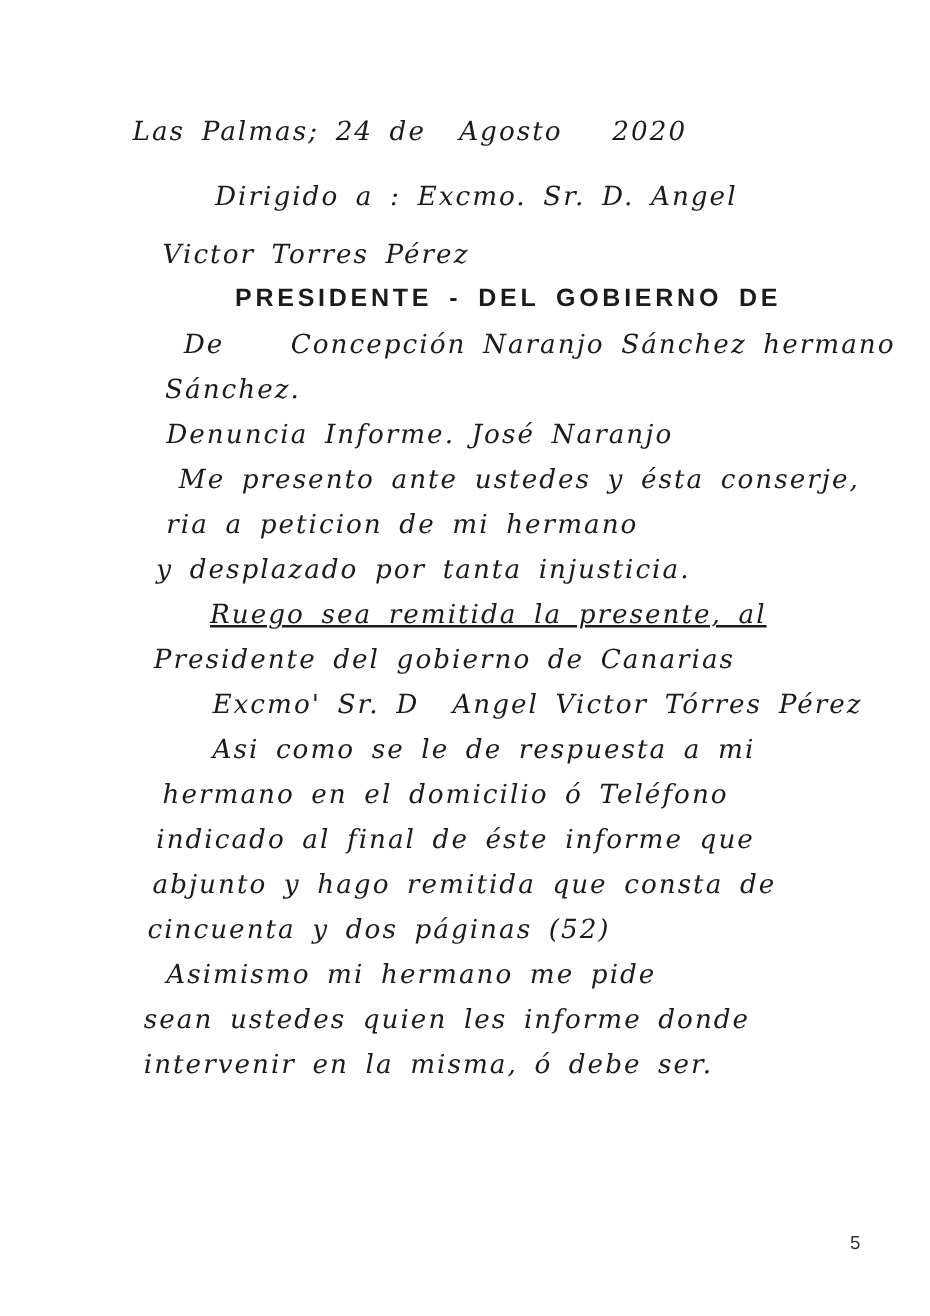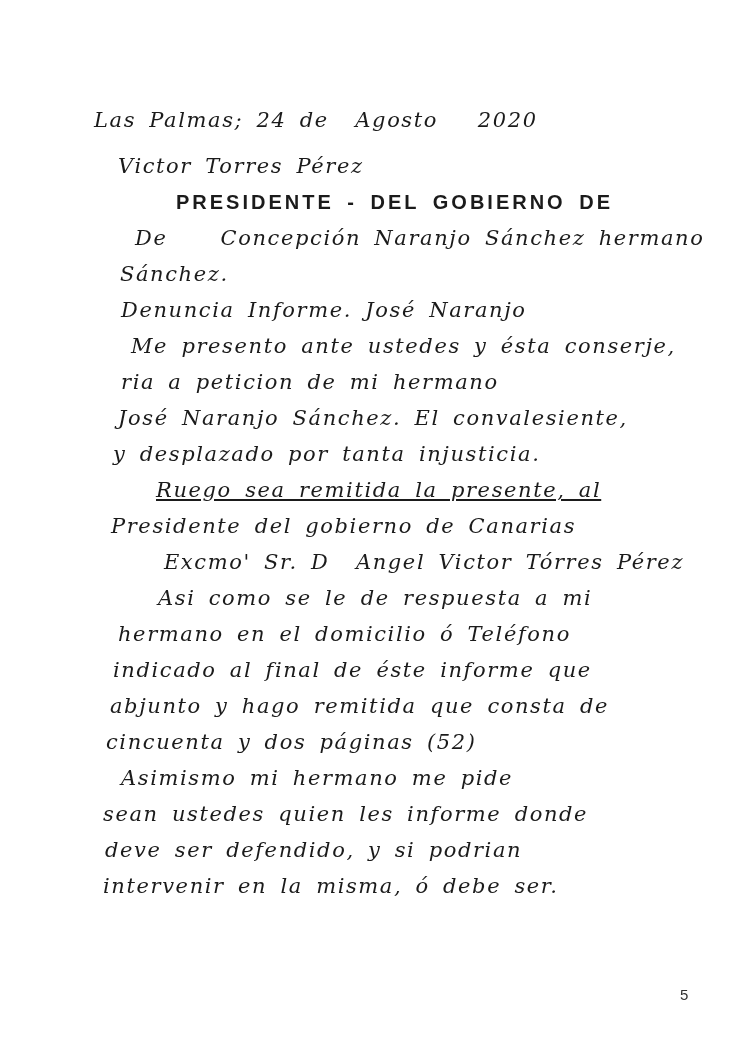--- a/index.html
+++ b/index.html
@@ -13,23 +13,22 @@
     width: 744px;
     height: 1053px;
     margin: 0 auto;
     background: #ffffff;
     overflow: hidden;
     color: #1b1b1b;
   }
   .letter-body {
     position: absolute;
     top: 88px;
-    left: 88px;
+    left: 100px;
     right: 24px;
-    margin-top: 15px;
   }
   .line {
     height: 36px;
     line-height: 34px;
     white-space: pre-wrap;
     font-family: "DejaVu Serif", serif;
     font-style: italic;
     font-size: 21px;
     letter-spacing: 1.6px;
     word-spacing: 5px;
@@ -70,36 +69,35 @@
     font-size: 15px;
     color: #333333;
   }
 </style>
 </head>
 <body>
 
 <div class="page">
   <div class="letter-body">
     <div class="line ind6">Las Palmas; 24 de  Agosto   2020</div>
+    <div class="line ind72 gap-lg">Dirigido a : Excmo. Sr. D. Angel</div>
     <div class="line ind30 gap-sm">Victor Torres Pérez</div>
     <div class="line caps ind88">PRESIDENTE - DEL GOBIERNO DE</div>
     <div class="line ind47">De    Concepción Naranjo Sánchez hermano</div>
     <div class="line ind32">Sánchez.</div>
     <div class="line ind33">Denuncia Informe. José Naranjo</div>
     <div class="line ind43">Me presento ante ustedes y ésta conserje,</div>
     <div class="line ind33">ria a peticion de mi hermano</div>
-    <div class="line ind30">José Naranjo Sánchez. El convalesiente,</div>
     <div class="line ind25">y desplazado por tanta injusticia.</div>
     <div class="line ind68">Ruego sea remitida la presente, al</div>
     <div class="line ind23">Presidente del gobierno de Canarias</div>
     <div class="line ind40">Excmo' Sr. D  Angel Victor Tórres Pérez</div>
     <div class="line ind70">Asi como se le de respuesta a mi</div>
     <div class="line ind30">hermano en el domicilio ó Teléfono</div>
     <div class="line ind25">indicado al final de éste informe que</div>
     <div class="line ind22">abjunto y hago remitida que consta de</div>
     <div class="line ind18">cincuenta y dos páginas (52)</div>
     <div class="line ind33">Asimismo mi hermano me pide</div>
     <div class="line ind15">sean ustedes quien les informe donde</div>
-    <div class="line ind17">deve ser defendido, y si podrian</div>
     <div class="line ind15">intervenir en la misma, ó debe ser.</div>
   </div>
   <div class="page-number">5</div>
 </div>
 
 </body></html>

